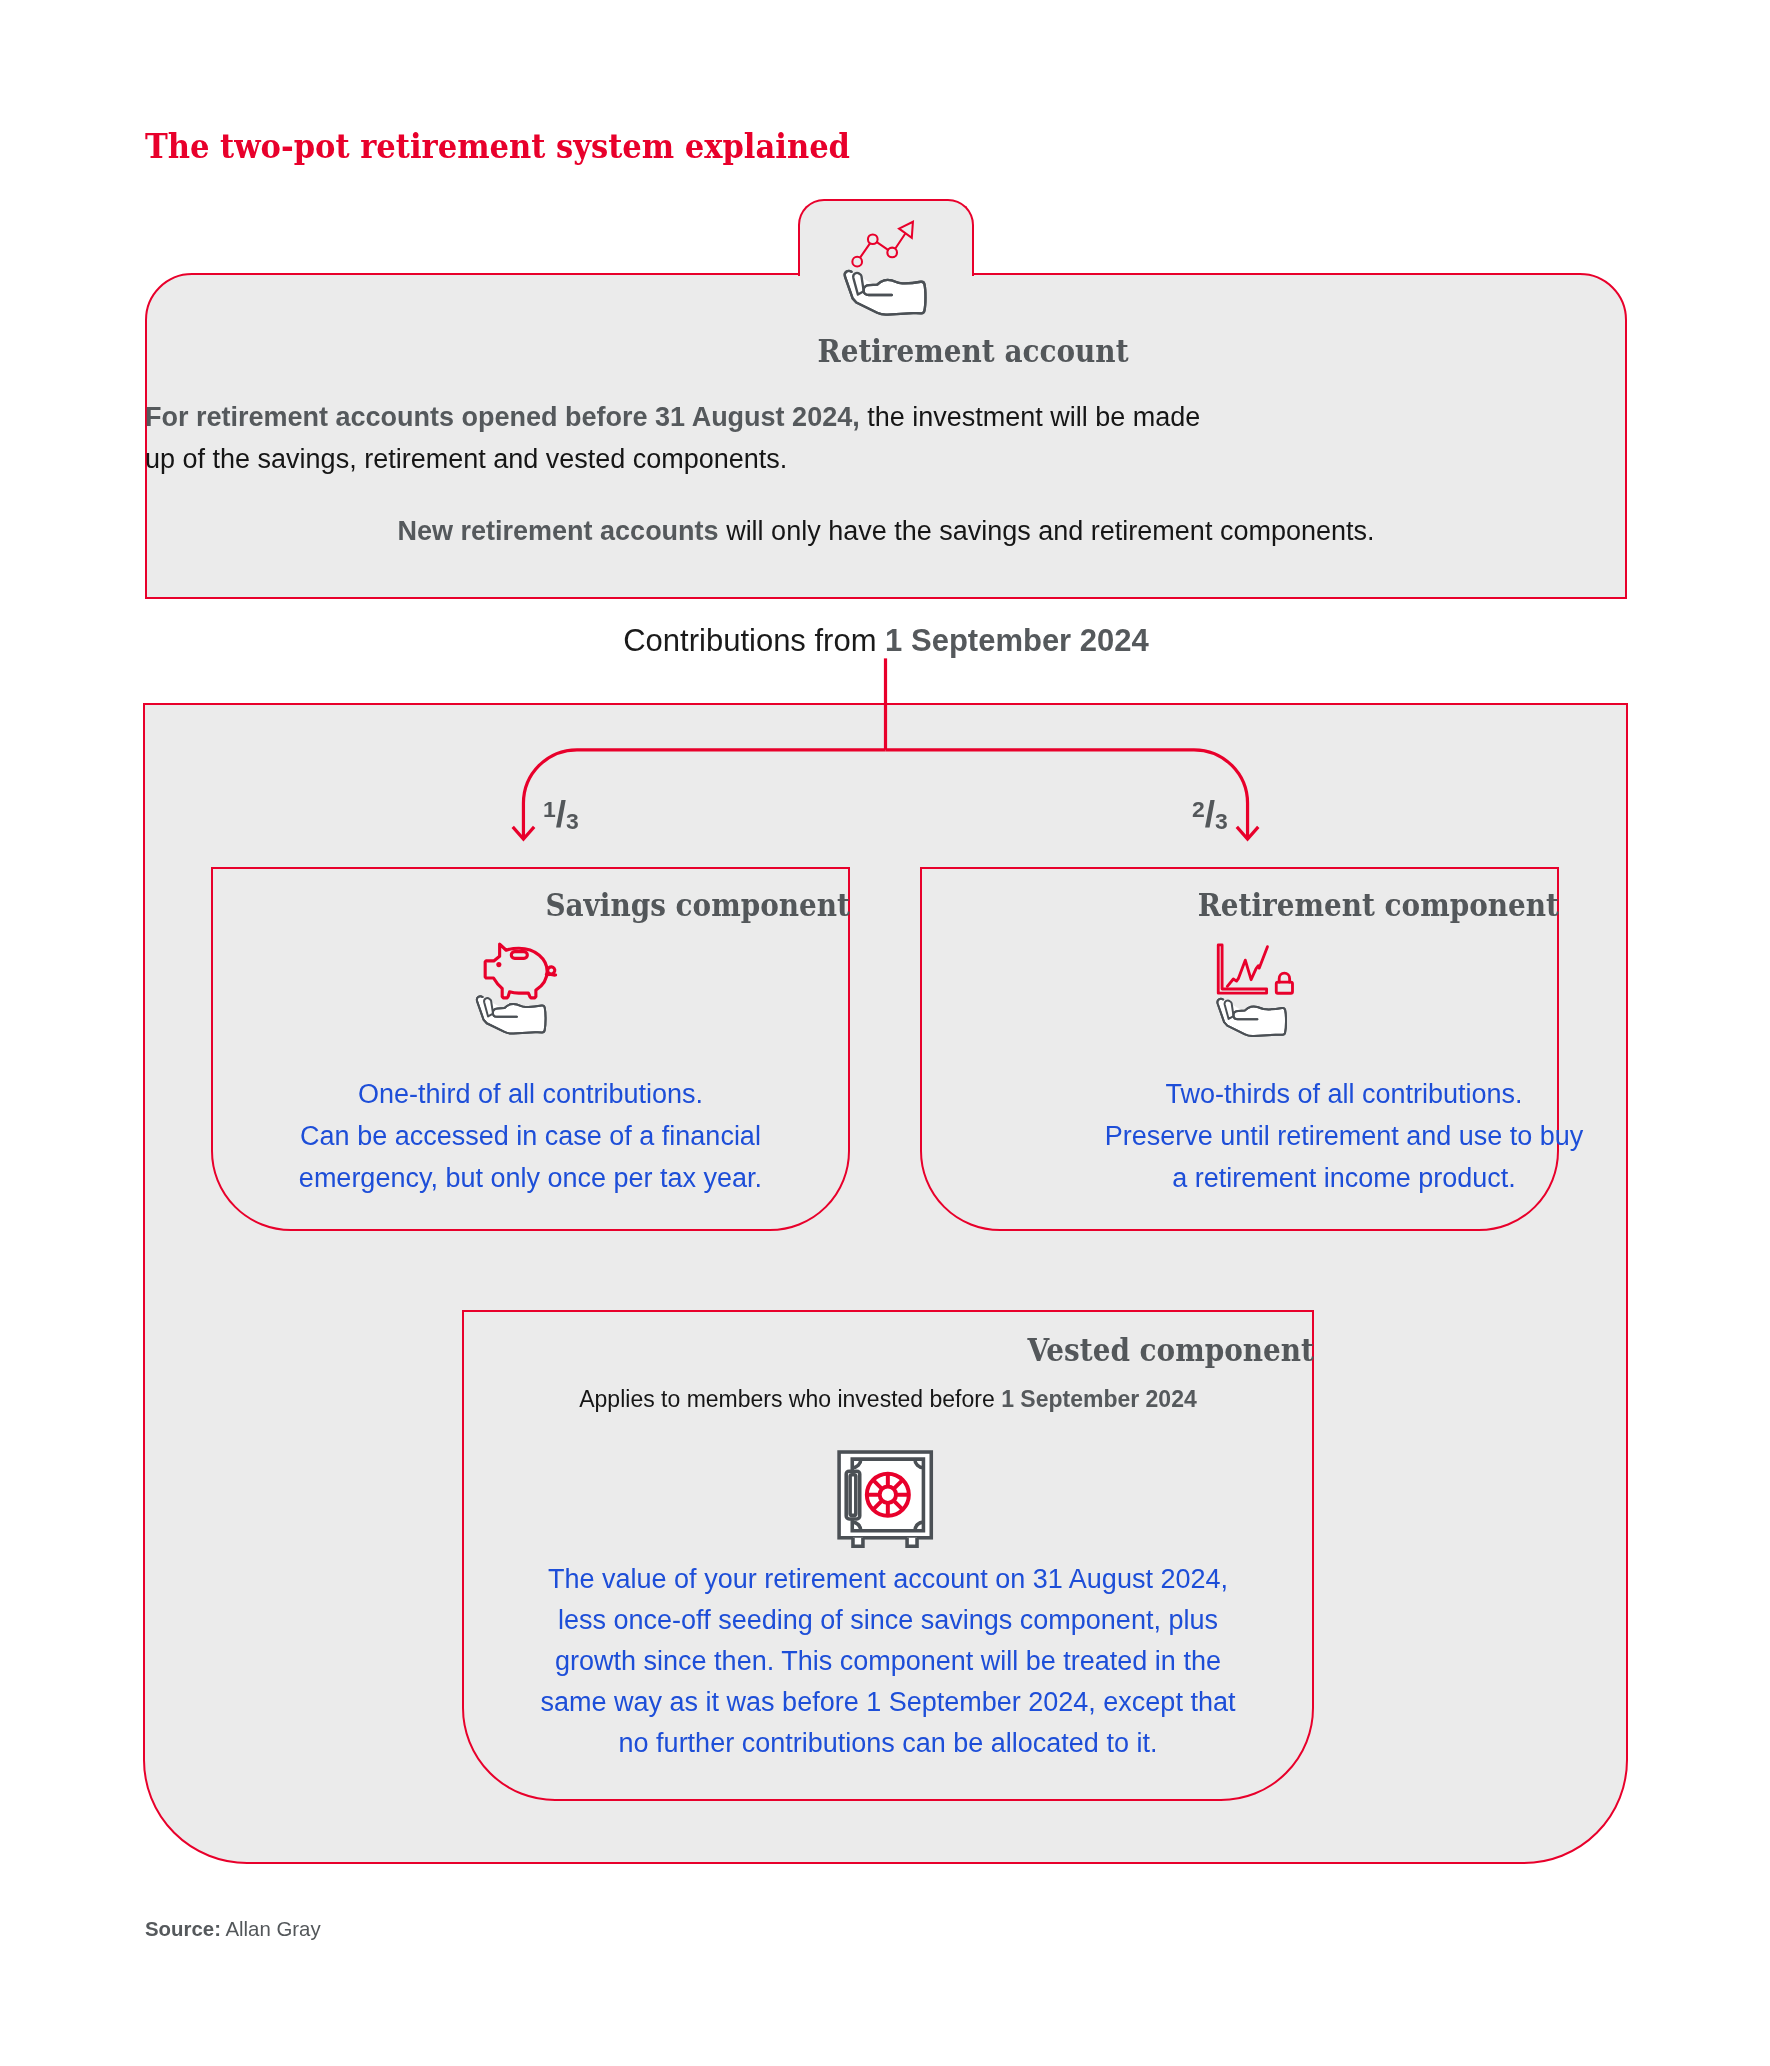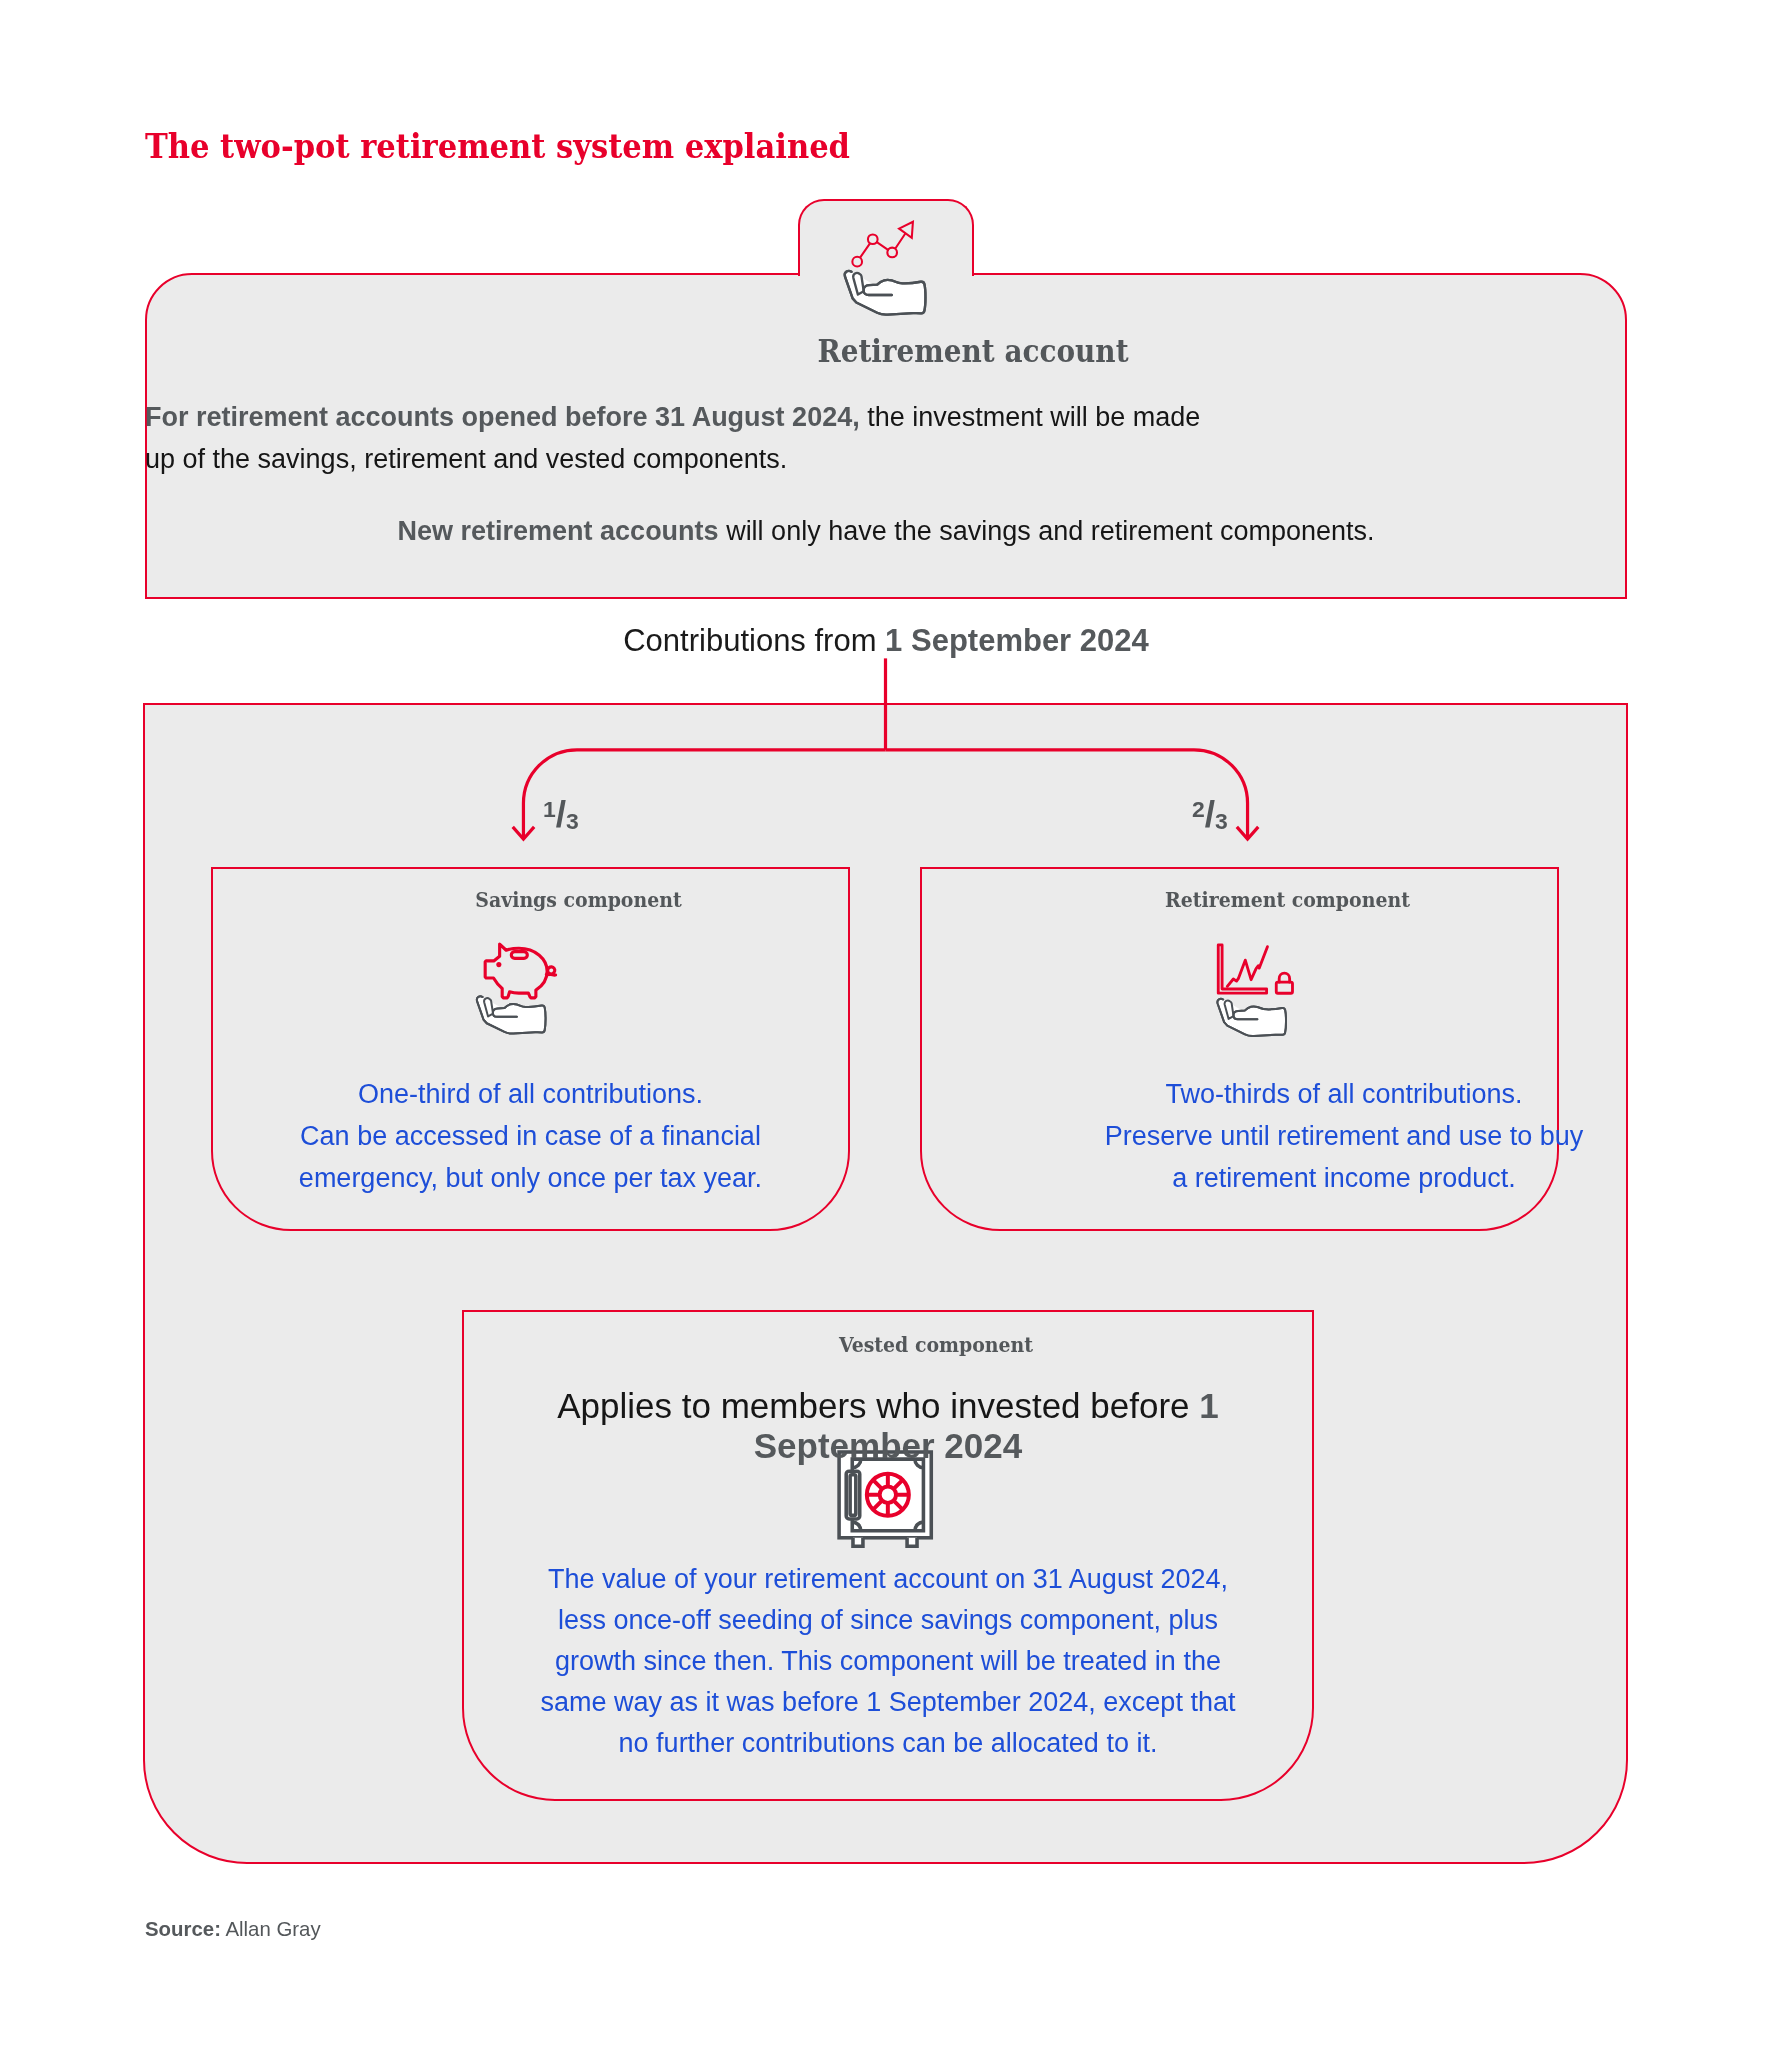--- a/index.html
+++ b/index.html
@@ -32,33 +32,33 @@
   .fsub{font-size:0.62em;vertical-align:-0.08em;}
   .fslash{font-size:1em;}
   #frac-left{left:543px;top:794px;}
   #frac-right{left:1192px;top:794px;}
   #maincard{left:143px;top:703px;width:1485px;height:1161px;border-radius:0 0 104px 104px;z-index:1;}
 
   #savingscard{left:211px;top:867px;width:639px;height:364px;border-radius:0 0 80px 80px;z-index:2;}
   #retirecard{left:920px;top:867px;width:639px;height:364px;border-radius:0 0 80px 80px;z-index:2;}
   #vestedcard{left:462px;top:1310px;width:852px;height:491px;border-radius:0 0 93px 93px;z-index:2;}
 
-  .card-h{position:absolute;text-align:center;font-family:"DejaVu Serif Condensed","DejaVu Serif",serif;font-weight:700;font-size:21px;color:#53575a;z-index:5;padding-left:48px;}
+  .card-h{position:absolute;text-align:right;font-family:"DejaVu Serif Condensed","DejaVu Serif",serif;font-weight:700;font-size:31px;color:#53575a;z-index:5;}
   .card-t{position:absolute;text-align:center;font-size:27px;line-height:42px;color:#1d4ed8;z-index:5;}
   #ves-t{line-height:41px;}
 
   #sav-h{left:211px;top:887px;width:639px;}
   #sav-icon{left:475px;top:936px;width:89px;height:143px;z-index:5;}
   #sav-t{left:211px;top:1073px;width:639px;}
   #ret-h{left:920px;top:887px;width:639px;}
   #ret-icon{left:1212px;top:937px;width:91px;height:143px;z-index:5;}
   #ret-t{left:968px;top:1073px;width:752px;}
 
   #ves-h{left:462px;top:1332px;width:852px;}
-  #ves-sub{left:462px;top:1386px;width:852px;text-align:center;font-size:35px;color:#161616;z-index:5;}
+  #ves-sub{left:462px;top:1386px;width:852px;text-align:center;font-size:23px;color:#161616;z-index:5;}
   #ves-icon{left:828px;top:1436px;width:114px;height:121px;z-index:5;}
   #ves-t{left:462px;top:1559px;width:852px;}
 
   #source{left:145px;top:1918px;font-size:20.4px;color:#53575a;z-index:5;}
   #source b{font-weight:700;text-align:center;}
 </style>
 </head>
 <body>
 
 <svg width="0" height="0" style="position:absolute" aria-hidden="true">

